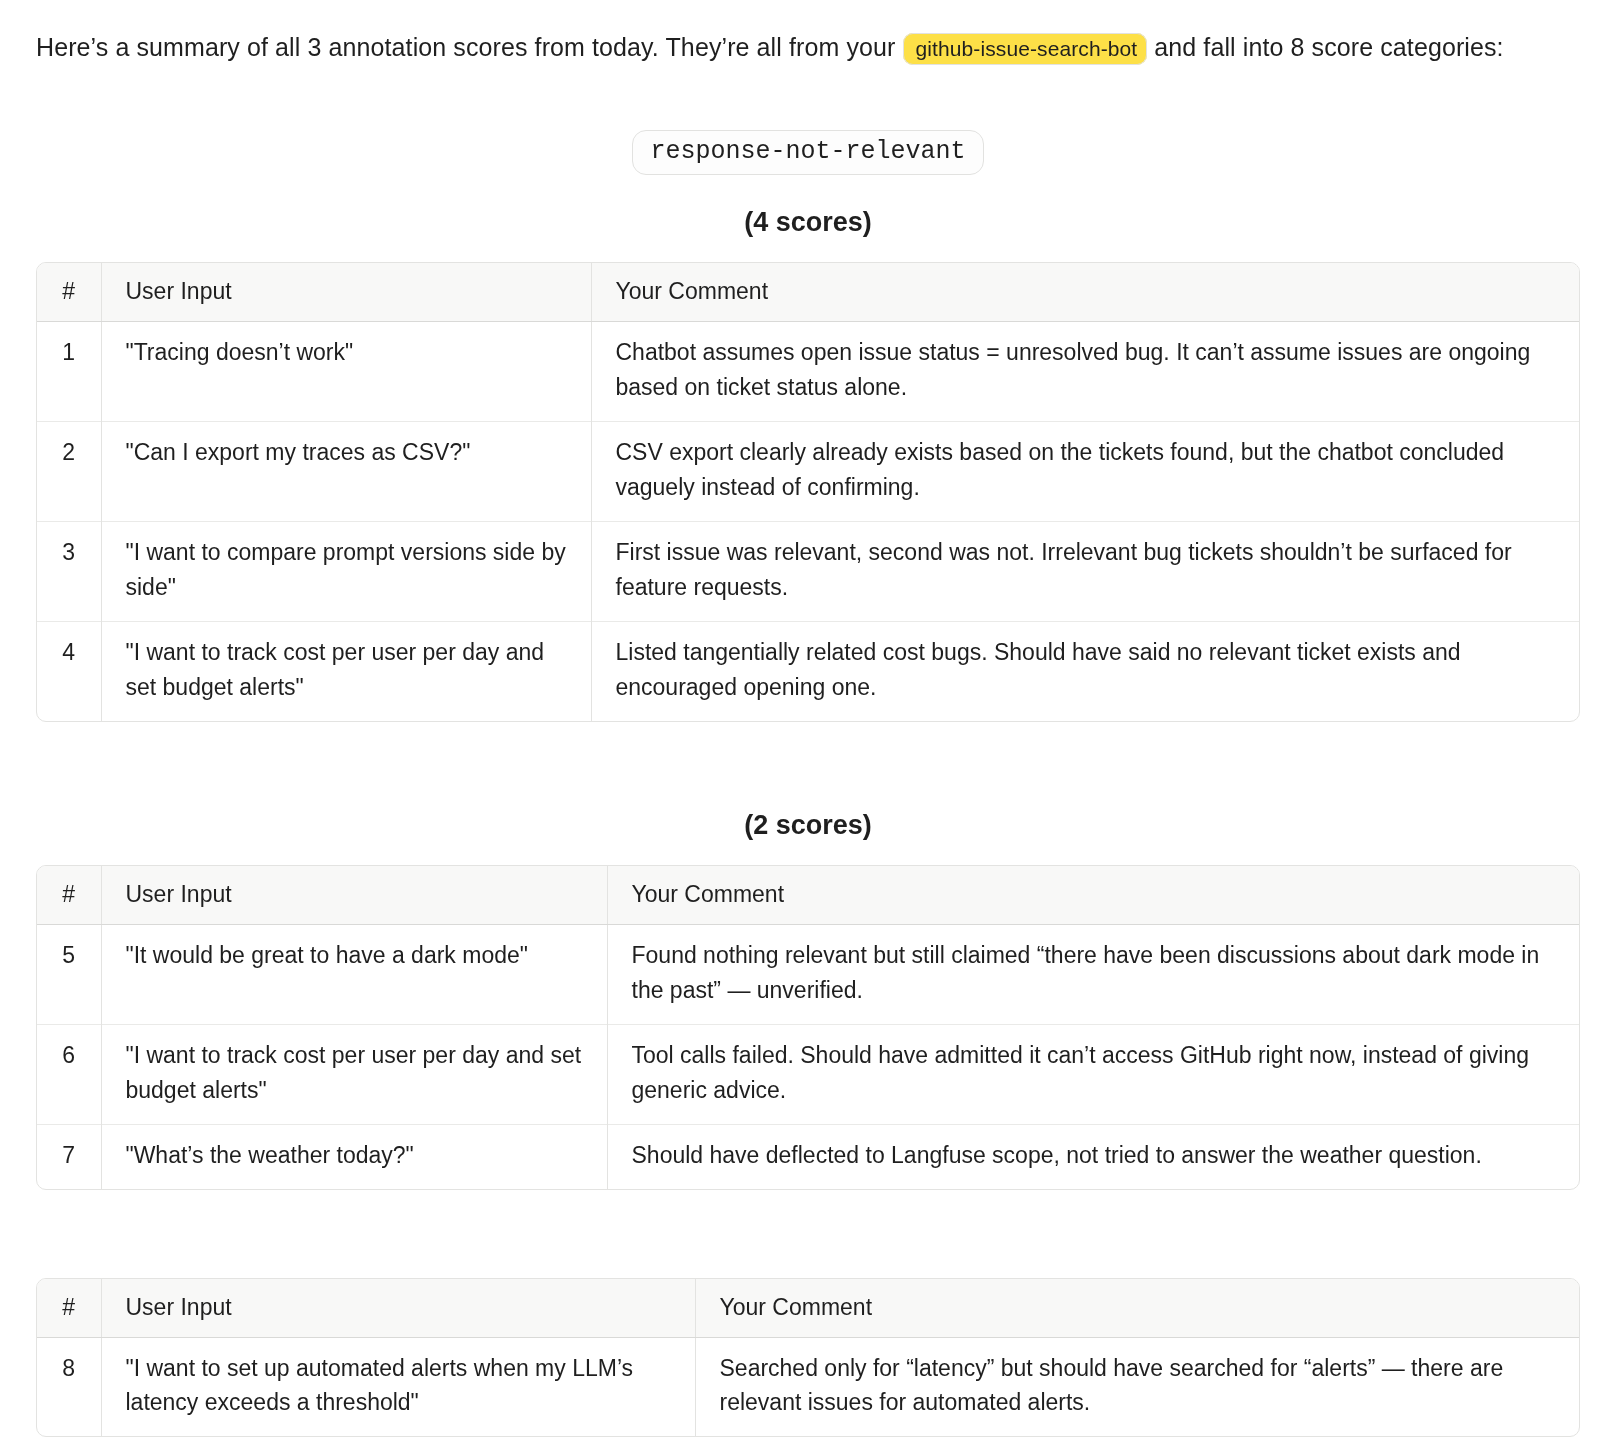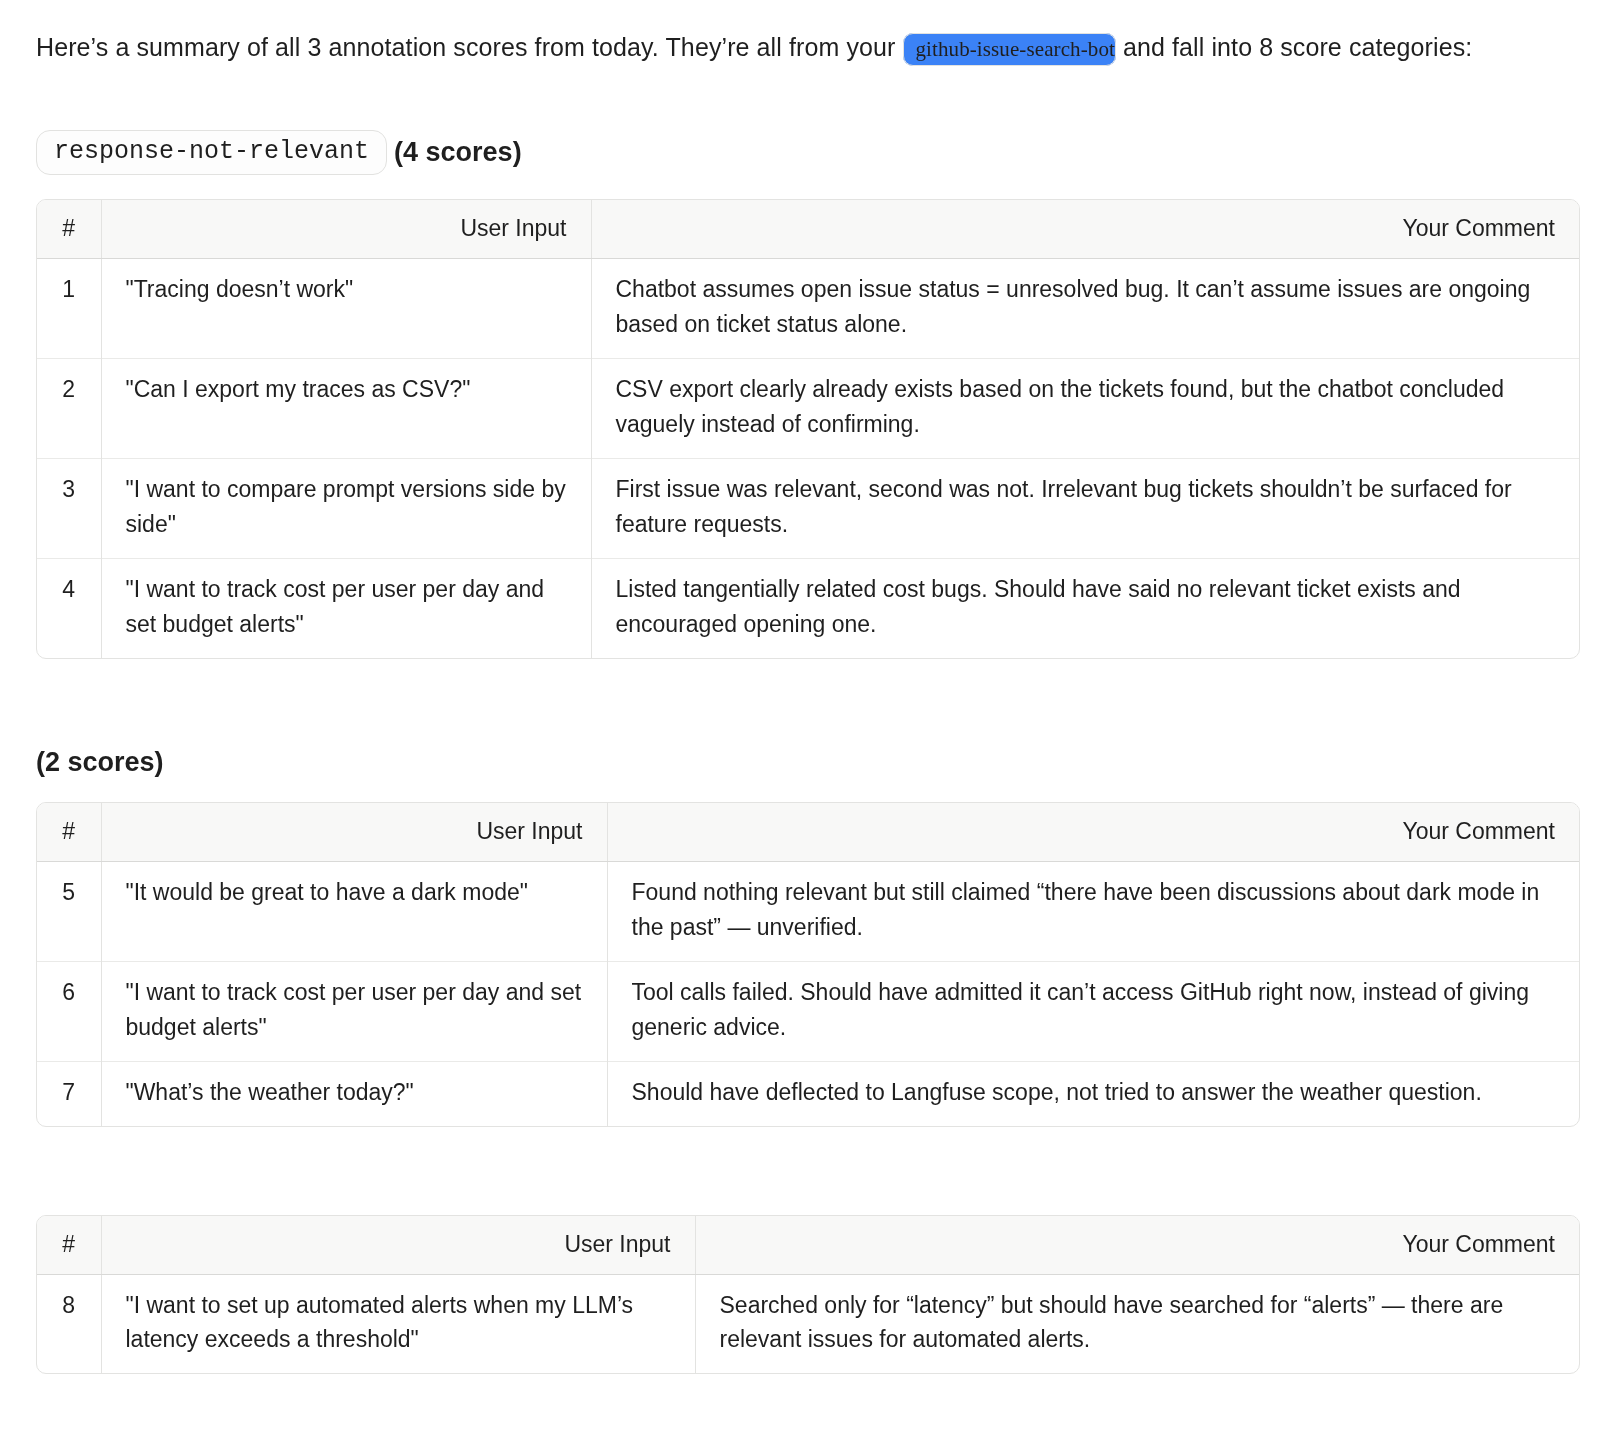--- a/index.html
+++ b/index.html
@@ -14,38 +14,39 @@
     padding: 24px 36px 60px 36px;
   }
   
   .intro {
     font-size: 25px;
     line-height: 1.85;
     margin: 0 0 60px 0;
     letter-spacing: 0.1px;
   }
   .inline-code {
-    font-family: Liberation Serif, serif;
+    font-family: Liberation Sans, sans-serif;
     font-size: 21px;
     border: 1.5px solid #e2e2e0;
     border-radius: 10px;
-    padding: 3px 0 4px 12px;
-    background: #3b82f6;
+    padding: 3px 9px 4px 12px;
+    background: #fde047;
     white-space: nowrap;
   }
   
   .score-section { margin-bottom: 88px; }
   .score-section:last-child { margin-bottom: 0; }
   .section-heading {
     display: flex;
     align-items: center;
-    gap: 7px;
+    gap: 32px;
     margin: 16px 0 24px 0;
     font-size: 27px;
     font-weight: bold;
+    flex-direction: column;
   }
   .badge {
     font-family: "Liberation Mono", "DejaVu Sans Mono", monospace;
     font-size: 25px;
     font-weight: normal;
     border: 1.5px solid #e2e2e0;
     border-radius: 14px;
     padding: 6px 17px 8px 17px;
     background: #fdfdfd;
     white-space: nowrap;
@@ -62,21 +63,21 @@
     font-size: 23px;
     line-height: 1.52;
   }
   .col-num { width: 64px; }
   .col-input { width: 490px; }
   .score-section:nth-of-type(2) .col-input { width: 506px; }
   .score-section:nth-of-type(3) .col-input { width: 594px; }
   thead th {
     background: #f8f8f7;
     font-weight: 500;
-    text-align: right;
+    text-align: left;
     padding: 11px 24px 12px 24px;
     border-bottom: 1px solid #d9d9d7;
   }
   tbody td {
     vertical-align: top;
     text-align: left;
     padding: 13px 24px 16px 24px;
   }
   tbody tr + tr td { border-top: 1px solid #eaeae8; }
   th + th, td + td { border-left: 1px solid #e3e3e1; }

